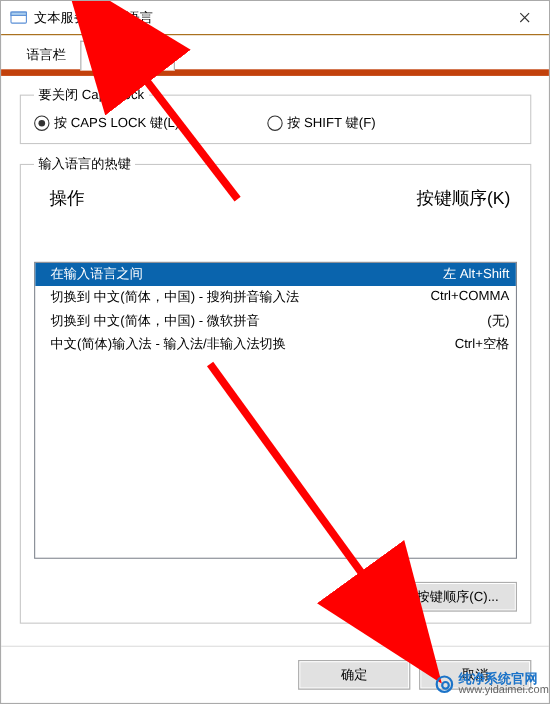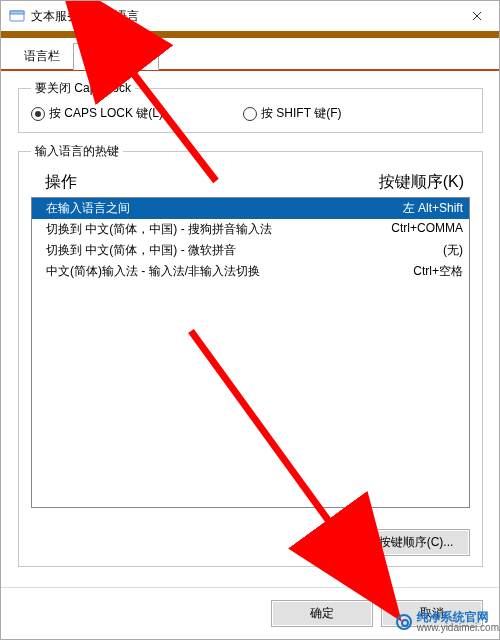--- a/index.html
+++ b/index.html
@@ -19,21 +19,21 @@
     display: flex;
     flex-direction: column;
     position: relative;
     background: #fff;
   }
   .titlebar {
     height: 30px;
     display: flex;
     align-items: center;
     padding: 0 0 0 8px;
-    border-bottom: 7px solid #a16207;
+    border-bottom: 1px solid #a16207;
     background: #fff;
   }
   .titlebar .icon {
     width: 16px;
     height: 16px;
     margin-right: 6px;
   }
   .titlebar .title {
     flex: 1;
   }
@@ -41,21 +41,21 @@
     width: 44px;
     height: 30px;
     display: flex;
     align-items: center;
     justify-content: center;
     color: #333;
   }
   .tabs {
     display: flex;
     padding: 4px 10px 0 10px;
-    border-bottom: 2px solid #c2410c;
+    border-bottom: 6px solid #c2410c;
     margin-bottom: -1px;
   }
   .tab {
     padding: 4px 12px;
     border: 1px solid transparent;
     border-bottom: none;
     position: relative;
     top: 1px;
   }
   .tab.active {
@@ -121,20 +121,21 @@
     padding-left: 8px;
   }
   .list-header .col-keys {
     text-align: right;
   }
   .listbox {
     flex: 1;
     border: 1px solid #828790;
     background: #fff;
     overflow-y: auto;
+    margin-top: 43px;
   }
   .list-row {
     display: flex;
     padding: 2px 6px;
   }
   .list-row.selected {
     background: #0a64ad;
     color: #fff;
   }
   .list-row .la {

